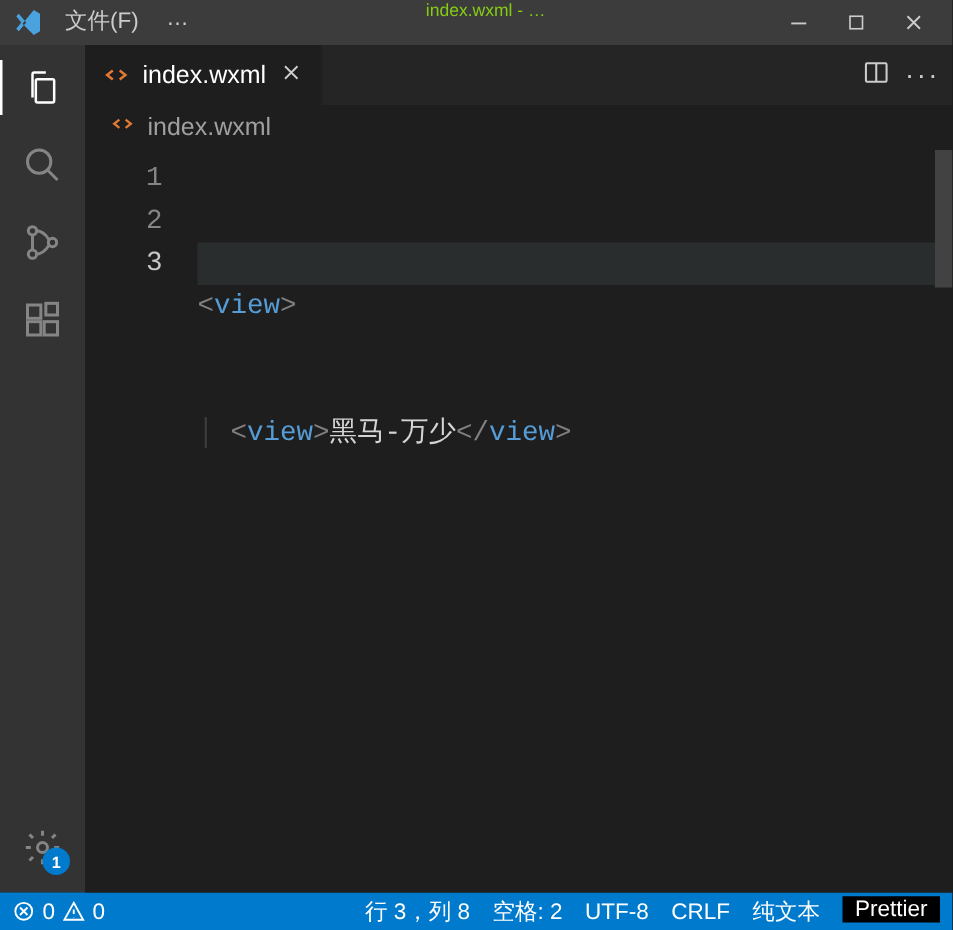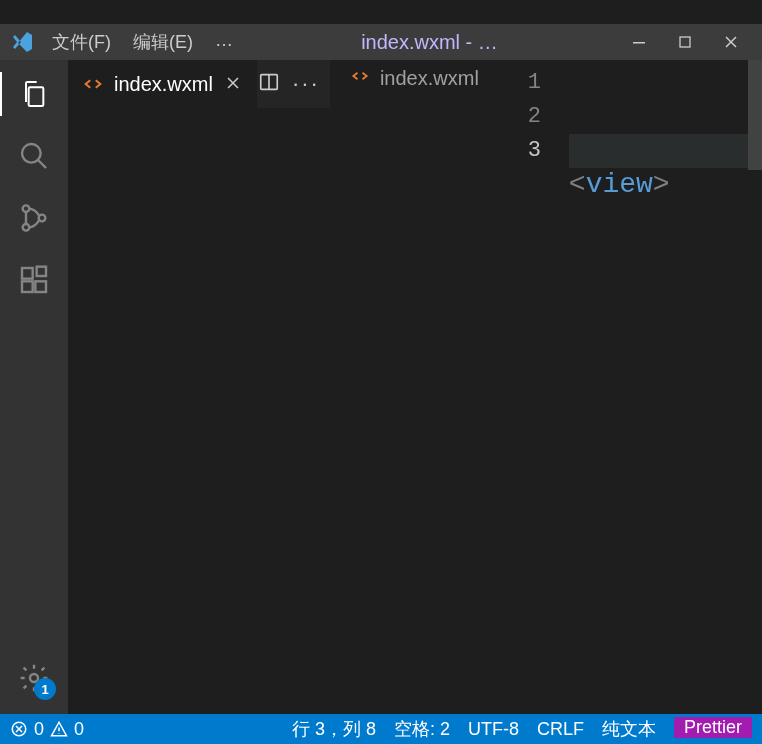--- a/index.html
+++ b/index.html
@@ -12,30 +12,28 @@
       font-size: 16px;
       overflow: hidden;
       display: flex;
       flex-direction: column;
     }
     
     .title-bar {
       height: 36px;
       background: #3c3c3c;
       display: flex;
-      align-items: center;
-      padding: 13px 8px;
+      padding: 0 8px;
       color: #cccccc;
-      margin-top: 24px;
     }
     .title-bar .logo { width: 28px; display:flex; align-items:center; justify-content:center; }
     .title-bar .menu-items { display:flex; gap: 2px; margin-left: 6px; }
     .title-bar .menu-item { padding: 4px 10px; color:#cccccc; font-size: 18px; cursor: default; }
     .title-bar .menu-ellipsis { padding: 4px 10px; color:#cccccc; font-size: 18px; }
-    .title-bar .title-text { flex:1; text-align:center; color:#c4b5fd; font-size: 20px; white-space:nowrap; overflow:hidden; text-overflow:ellipsis; padding: 0 12px;}
+    .title-bar .title-text { flex:1; text-align:center; color:#84cc16; font-size: 14px; white-space:nowrap; overflow:hidden; text-overflow:ellipsis; padding: 0 12px;}
     .title-bar .window-controls { display:flex; }
     .title-bar .win-btn { width: 46px; height: 36px; display:flex; align-items:center; justify-content:center; color:#ccc; }
     
     .main { flex:1; display:flex; min-height:0; }
     
     .activity-bar {
       width: 68px;
       background: #333333;
       display:flex;
       flex-direction: column;
@@ -55,21 +53,21 @@
       content:""; position:absolute; left:-10px; top:2px; bottom:2px; width:2px; background:#ffffff;
     }
     .badge {
       position:absolute; bottom:2px; right:2px;
       background:#007acc; color:#fff;
       border-radius:50%; width:22px; height:22px;
       display:flex; align-items:center; justify-content:center;
       font-size:13px; font-weight:600;
     }
     
-    .editor-col { flex:1; display:flex; flex-direction:row; background:#1e1e1e; min-width:0;}
+    .editor-col { flex:1; display:flex; flex-direction:column; background:#1e1e1e; min-width:0;}
     .tabs-row {
       height: 48px; background:#252526;
       display:flex; align-items:stretch;
     }
     .tab {
       background:#1e1e1e;
       display:flex; align-items:center;
       gap:10px; padding: 0 14px;
       border-right:1px solid #252526;
       color:#ffffff;
@@ -90,21 +88,21 @@
       color:#858585;
       font-family: Consolas, "Courier New", monospace;
       font-size: 22px;
       line-height: 34px;
     }
     .gutter div { padding-right: 28px; }
     .code {
       flex:1;
       padding-top:6px;
       font-family: Consolas, "Courier New", monospace;
-      font-size: 28px;
+      font-size: 22px;
       line-height: 34px;
       white-space: pre;
       color: #d4d4d4;
       position: relative;
     }
     .code .current-line-bg {
       position:absolute; left:0; right:0; height:34px;
       background:#2a2d2e;
     }
     .tok-punc { color:#808080; }
@@ -126,34 +124,33 @@
       background:#007acc;
       color:#ffffff;
       display:flex;
       align-items:center;
       font-size:18px;
       padding: 0 10px;
       gap: 18px;
     }
     .status-bar .right { margin-left:auto; display:flex; gap:18px; }
     .status-item { display:flex; align-items:center; gap:6px; }
-    .status-prettier { background:#a21caf; padding: 0 10px; height:100%; display:flex; align-items:center; }
+    .status-prettier { background:#000000; padding: 0 10px; height:100%; display:flex; align-items:center; }
   </style>
 </head>
 <body>
 
 <div class="title-bar">
   <div class="logo">
     <svg width="24" height="24" viewBox="0 0 24 24">
         <path fill="#4aa3df" d="M17 2l5 3v14l-5 3-9-9 9-11zM3 7l4 5-4 5 2 2 6-7-6-7-2 2z"></path>
       </svg>
   </div>
   <div class="menu-items">
     <div class="menu-item">文件(F)</div>
-    <div class="menu-item">编辑(E)</div>
     <div class="menu-ellipsis">…</div>
   </div>
   <div class="title-text">index.wxml - …</div>
   <div class="window-controls">
     <div class="win-btn">
       <svg width="14" height="14" viewBox="0 0 14 14">
           <rect x="1" y="7" width="12" height="1.5" fill="#ccc"></rect>
         </svg>
     </div>
     <div class="win-btn">
@@ -247,20 +244,21 @@
 
     <div class="code-area">
       <div class="gutter">
         <div>1</div>
         <div>2</div>
         <div style="color:#c6c6c6;">3</div>
       </div>
       <div class="code">
         <div class="current-line-bg" style="top:74px;"></div>
         <div style="position:relative;"><span class="tok-punc">&lt;</span><span class="tok-tag">view</span><span class="tok-punc">&gt;</span></div>
+        <div style="position:relative;"><span class="indent-guide">│ </span><span class="tok-punc">&lt;</span><span class="tok-tag">view</span><span class="tok-punc">&gt;</span><span class="tok-text">黑马-万少</span><span class="tok-punc">&lt;/</span><span class="tok-tag">view</span><span class="tok-punc">&gt;</span></div>
       </div>
       <div class="scrollbar">
         <div class="thumb"></div>
       </div>
     </div>
   </div>
 </div>
 
 <div class="status-bar">
   <div class="status-item">

